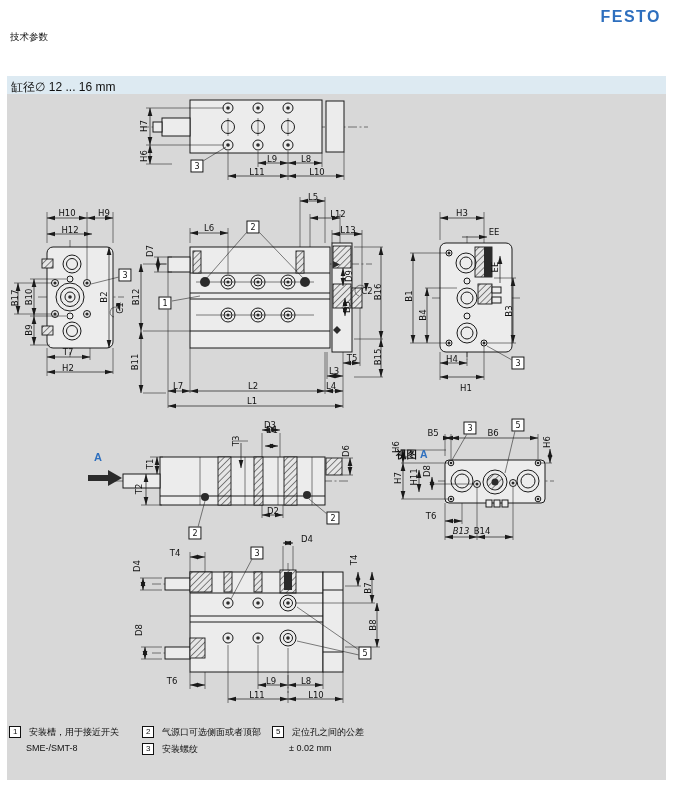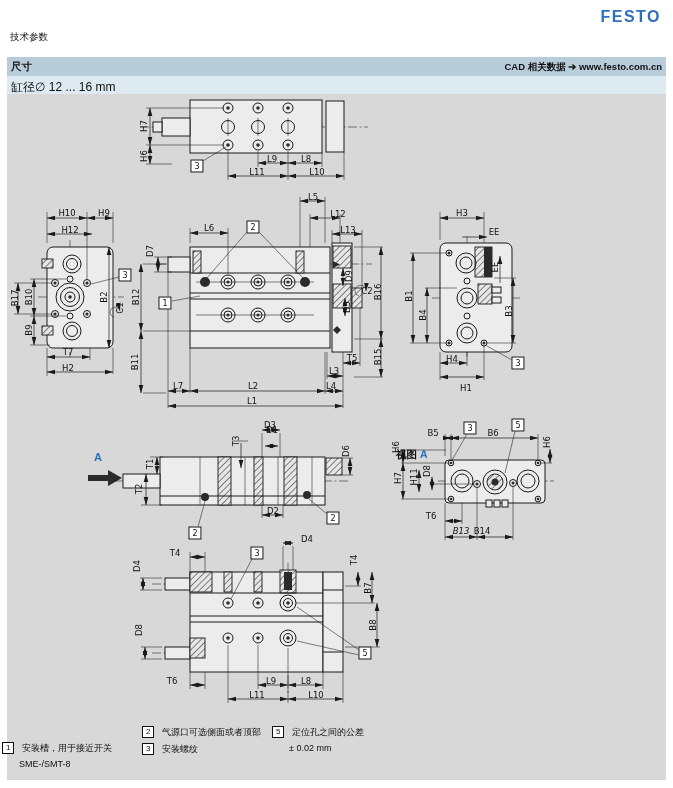--- a/index.html
+++ b/index.html
@@ -39,24 +39,20 @@
   .lg-row.indent{padding-left:17px;}
 </style>
 </head>
 <body>
 
 <div class="page">
 
   <div class="page-subtitle">技术参数</div>
   <div class="brand">FESTO</div>
 
-  <div class="bar1">
-    <span class="bar1-left">尺寸</span>
-    <span class="bar1-right">CAD 相关数据 ➔ www.festo.com.cn</span>
-  </div>
   <div class="bar2">
     <span>缸径∅ 12 ... 16 mm</span>
   </div>
 
   <div class="canvas-bg"></div>
 
   <svg class="art" width="673" height="788" viewBox="0 0 673 788">
     <defs>
       <marker id="ar" markerWidth="10" markerHeight="8" refX="8.3" refY="3" orient="auto-start-reverse" markerUnits="userSpaceOnUse">
         <path d="M0,0.6 L8.5,3 L0,5.4 z" fill="#1a1a1a"></path>
@@ -524,21 +520,21 @@
       <div class="dim-label rot" style="left: 373px; top: 625px;">B8</div>
       <div class="dim-label callout" style="left: 365px; top: 653px;">5</div>
       <div class="dim-label" style="left: 172px; top: 681px;">T6</div>
       <div class="dim-label" style="left: 271px; top: 681px;">L9</div>
       <div class="dim-label" style="left: 306px; top: 681px;">L8</div>
       <div class="dim-label" style="left: 257px; top: 695px;">L11</div>
       <div class="dim-label" style="left: 316px; top: 695px;">L10</div>
     </div>
 
   <div class="legend">
-    <div class="lg-col" style="left:2px;margin-top:16px;">
+    <div class="lg-col" style="left:9px;">
       <div class="lg-row">
         <span class="lg-box">1</span>
         <span>安装槽，用于接近开关</span>
       </div>
       <div class="lg-row indent">
         <span>SME-/SMT-8</span>
       </div>
     </div>
     <div class="lg-col" style="left:142px;">
       <div class="lg-row">

